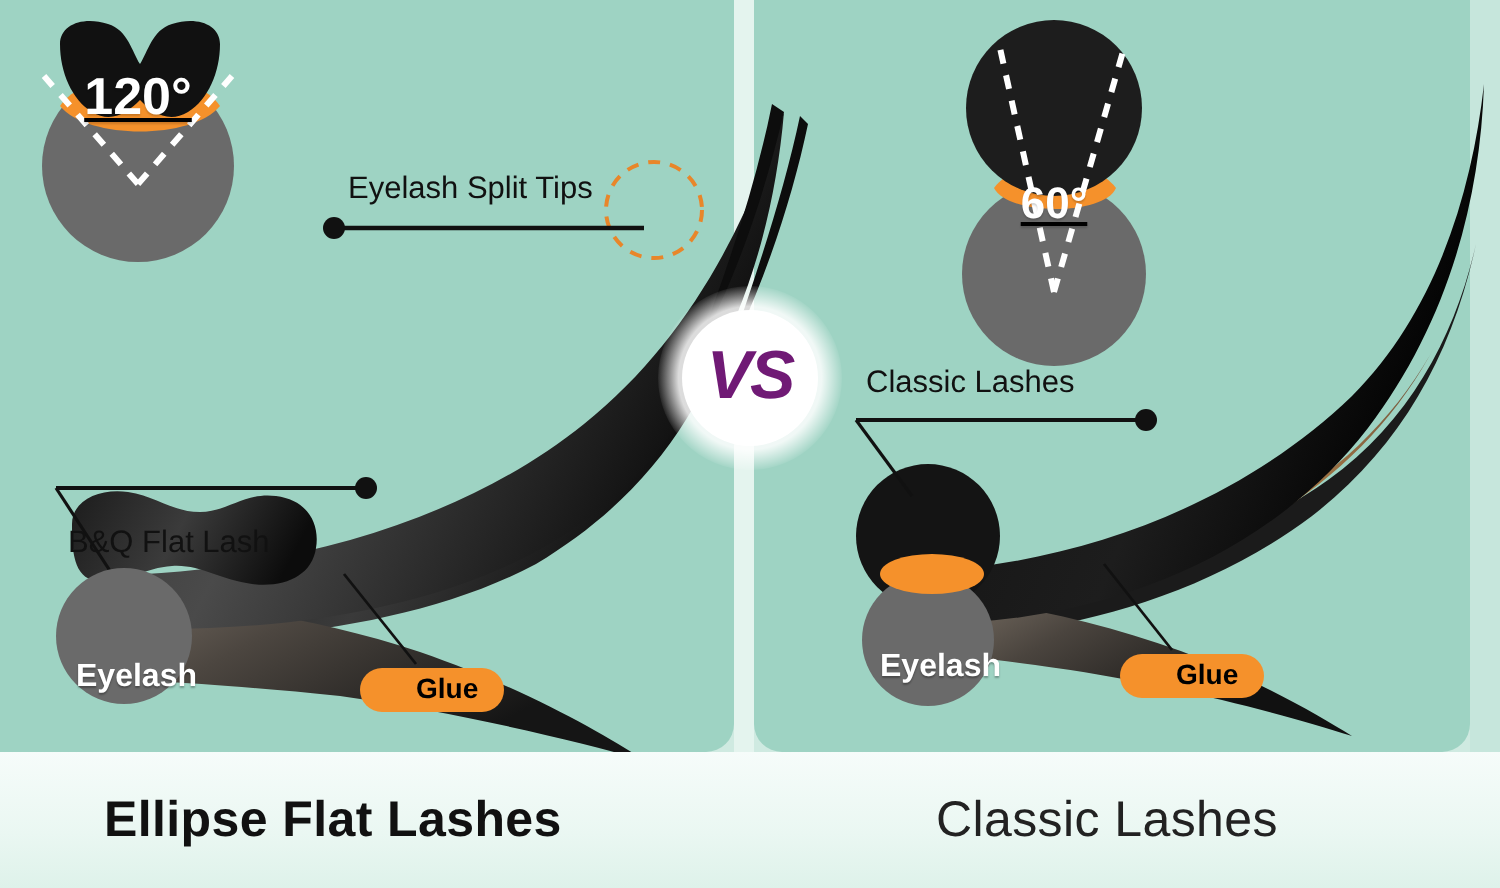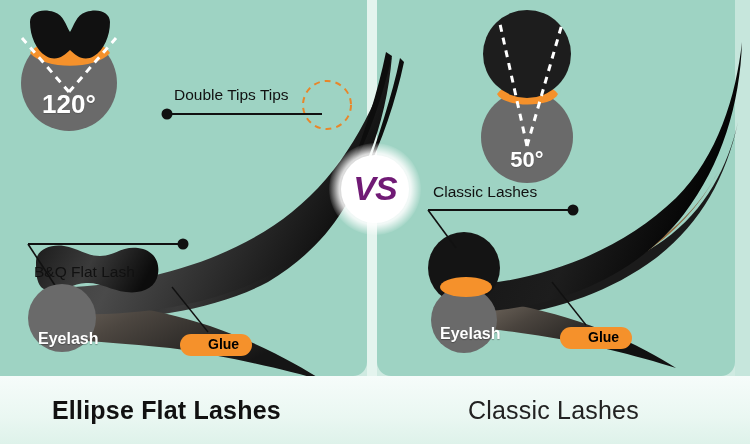--- a/index.html
+++ b/index.html
@@ -67,21 +67,21 @@
   .vs-text{
     font-size:34px; font-weight:bold; font-style:italic;
     color:#701a75; letter-spacing:-1px; line-height:1;
     transform:translateY(-1px);
   }
 
   
   .dial{ position:absolute; }
   .dial .grey{
     position:absolute; border-radius:50%; background:#6a6a6a;
-    display:flex; align-items:flex-end; justify-content:center;
+    display:flex; align-items:flex-start; justify-content:center;text-decoration:underline;
   }
   .dial .angle-label{
     color:#fff; font-weight:bold; font-size:26px;
     line-height:1; padding-bottom:14px; text-shadow:0 1px 1px rgba(0,0,0,.18);
   }
   .dial .angle-label.small{ font-size:22px; padding-bottom:12px; }
 
   
   .lead-label{
     position:absolute; font-size:15.5px; color:#111; white-space:nowrap;
@@ -268,25 +268,25 @@
   </svg>
 
   <div class="dial" style="left:21px;top:35px;width:96px;height:96px;">
     <div class="grey" style="left:0;top:0;width:96px;height:96px;background:transparent;">
       <span class="angle-label">120°</span>
     </div>
   </div>
 
   <div class="dial" style="left:481px;top:91px;width:92px;height:92px;">
     <div class="grey" style="left:0;top:0;width:92px;height:92px;background:transparent;">
-      <span class="angle-label small">50°</span>
+      <span class="angle-label small">60°</span>
     </div>
   </div>
 
-  <div class="lead-label" style="left:174px;top:86px;">Double Tips Tips</div>
+  <div class="lead-label" style="left:174px;top:86px;">Eyelash Split Tips</div>
 
   <div class="lead-label" style="left:34px;top:217px;margin-top:46px;">B&amp;Q Flat Lash</div>
 
   <div class="lead-label" style="left:433px;top:183px;">Classic Lashes</div>
 
   <div class="eyelash-tag" style="left:38px;top:318px;">Eyelash</div>
   <div class="pill" style="left:180px;top:334px;">Glue</div>
 
   <div class="eyelash-tag" style="left:440px;top:313px;">Eyelash</div>
   <div class="pill" style="left:560px;top:327px;">Glue</div>

